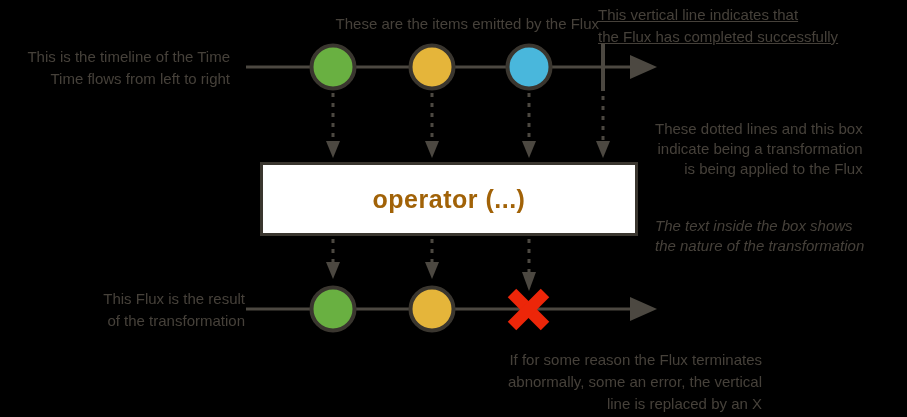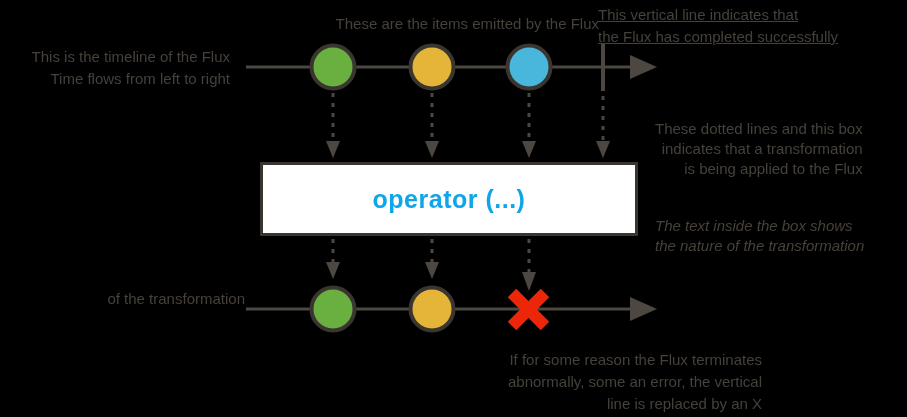--- a/index.html
+++ b/index.html
@@ -26,21 +26,21 @@
   .note.tight { line-height: 20px; }
   .operator-label {
     position: absolute;
     left: 260px; top: 162px;
     width: 378px; height: 74px;
     display: flex;
     align-items: center;
     justify-content: center;
     font-size: 25px;
     font-weight: bold;
-    color: #0ea5e9;
+    color: #a16207;
     letter-spacing: 0.5px;
   }
 </style>
 </head>
 <body>
 
 <div class="stage">
 
   <svg width="907" height="417" viewBox="0 0 907 417">
 
@@ -83,45 +83,46 @@
       <g stroke="#ed2609" stroke-width="12" stroke-linecap="butt">
         <line x1="512" y1="293" x2="545" y2="326"></line>
         <line x1="545" y1="293" x2="512" y2="326"></line>
       </g>
     </g>
   </svg>
 
   <div class="operator-label">operator (...)</div>
 
   <div class="note center" style="left:5px; top:46px; width:225px;">
-    <div>This is the timeline of the Flux</div>
+    <div>This is the timeline of the Time</div>
     <div>Time flows from left to right</div>
   </div>
 
   <div class="note center" style="left:259px; top:13px; width:340px;">
     <div>These are the items emitted by the Flux</div>
   </div>
 
   <div class="note" style="left:598px; top:4px;text-decoration:underline;">
     <div>This vertical line indicates that</div>
     <div>the Flux has completed successfully</div>
   </div>
 
   <div class="note tight" style="left:655px; top:119px;text-align:right;">
     <div>These dotted lines and this box</div>
-    <div>indicates that a transformation</div>
+    <div>indicate being a transformation</div>
     <div>is being applied to the Flux</div>
   </div>
 
   <div class="note tight" style="left:655px; top:216px;font-style:italic;">
     <div>The text inside the box shows</div>
     <div>the nature of the transformation</div>
   </div>
 
   <div class="note center" style="left:30px; top:288px; width:215px;">
+    <div>This Flux is the result</div>
     <div>of the transformation</div>
   </div>
 
   <div class="note" style="left:508px; top:349px;text-align:right;">
     <div>If for some reason the Flux terminates</div>
     <div>abnormally, some an error, the vertical</div>
     <div>line is replaced by an X</div>
   </div>
 
 </div>

